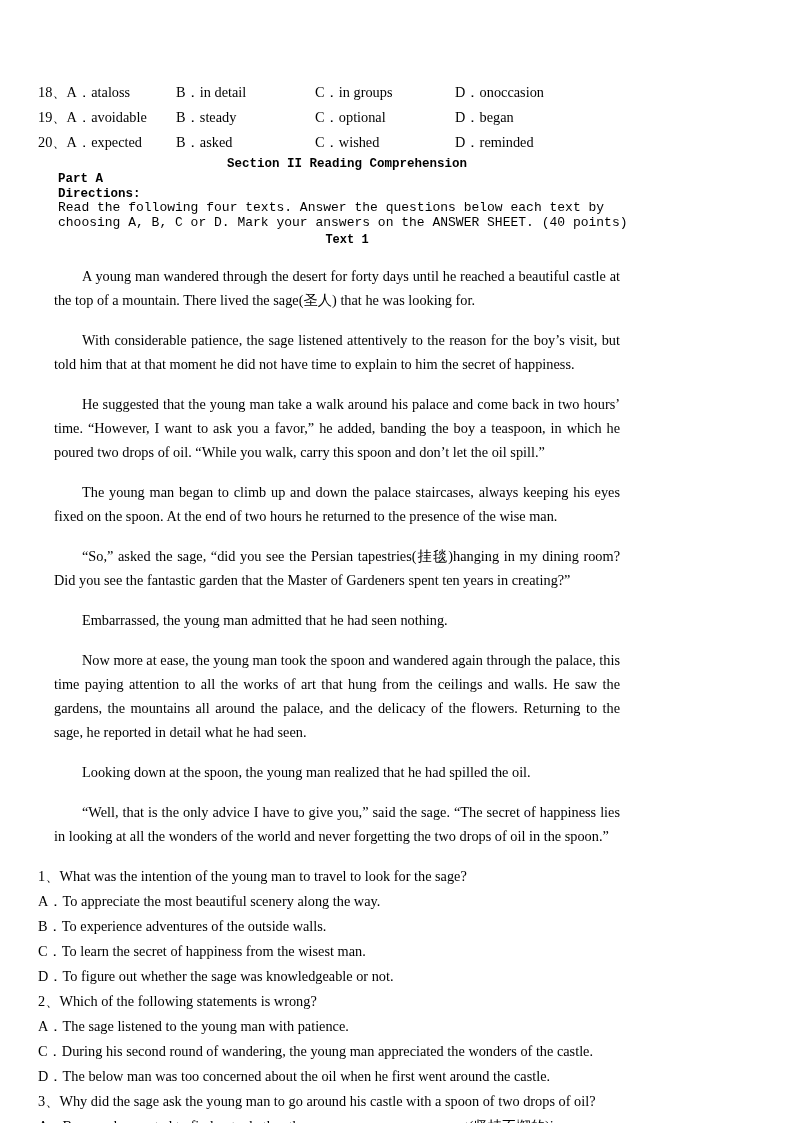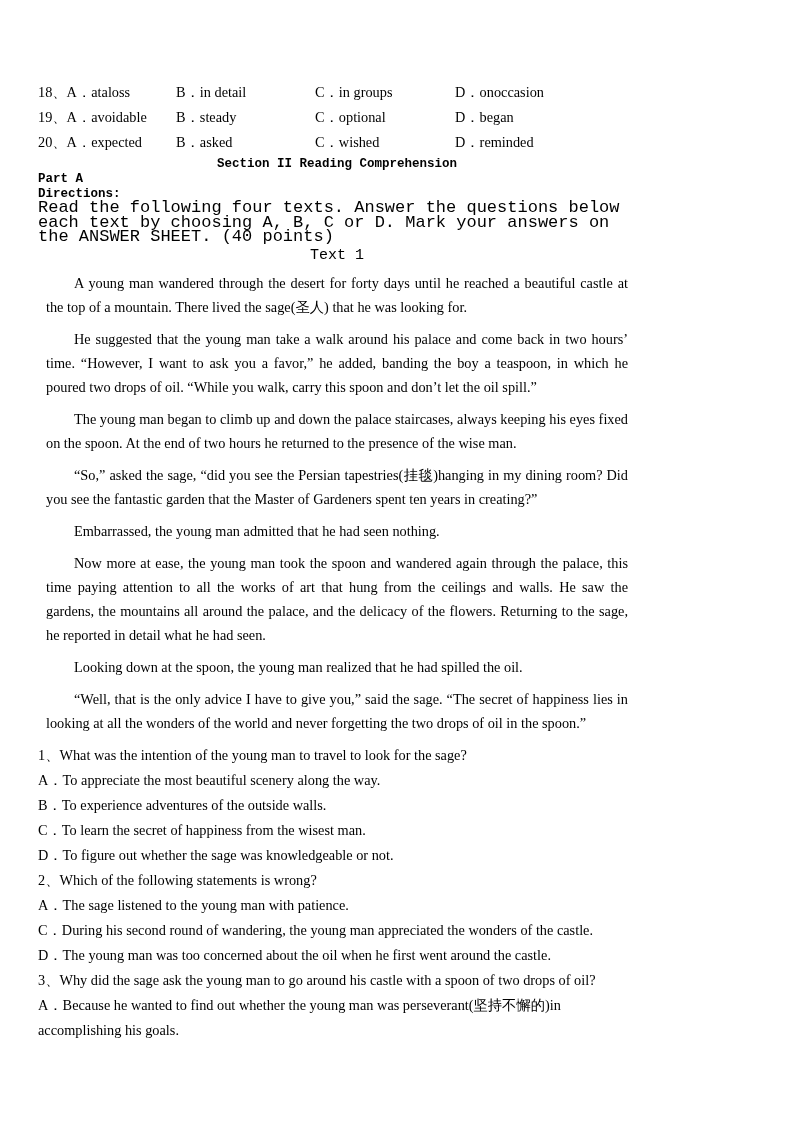--- a/index.html
+++ b/index.html
@@ -26,50 +26,51 @@
     white-space: nowrap;
   }
   .cloze-row .c0 { width: 138px; }
   .cloze-row .c1 { width: 139px; }
   .cloze-row .c2 { width: 140px; }
   .cloze-row .c3 { flex: 1; }
 
   
   .mono {
     font-family: "Liberation Mono", "DejaVu Sans Mono", monospace;
+    margin-left: 20px;
   }
   .section-heading {
     font-size: 12.5px;
     font-weight: bold;
     text-align: center;
     line-height: 15px;
     margin-top: 2px;
   }
   .part-label, .directions-label {
     font-size: 12.5px;
     font-weight: bold;
     line-height: 14.5px;
   }
   .directions-text {
-    font-size: 17px;
+    font-size: 13px;
     line-height: 14.5px;
     letter-spacing: 0;
   }
   .text-label {
-    font-size: 15px;
-    font-weight: normal;
+    font-size: 12px;
+    font-weight: bold;
     text-align: center;
     line-height: 15px;
     margin-top: 3px;
   }
 
   
   .passage { margin-top: 2px; }
   .passage p {
-    margin: 8px;
+    margin: 16px;
     font-size: 14.3px;
     line-height: 24px;
     text-indent: 28px;
     text-align: justify;
   }
 
   
   .questions { margin-top: 6px; }
   .q-line {
     font-size: 14.3px;
@@ -103,36 +104,37 @@
   </div>
 
   <div class="mono section-heading">Section II Reading Comprehension</div>
   <div class="mono part-label">Part A</div>
   <div class="mono directions-label">Directions:</div>
   <div class="mono directions-text">Read the following four texts. Answer the questions below each text by choosing A, B, C or D. Mark your answers on the ANSWER SHEET. (40 points)</div>
   <div class="mono text-label">Text 1</div>
 
   <div class="passage">
     <p>A young man wandered through the desert for forty days until he reached a beautiful castle at the top of a mountain. There lived the sage(圣人) that he was looking for.</p>
+    <p>With considerable patience, the sage listened attentively to the reason for the boy’s visit, but told him that at that moment he did not have time to explain to him the secret of happiness.</p>
     <p>He suggested that the young man take a walk around his palace and come back in two hours’ time. “However, I want to ask you a favor,” he added, banding the boy a teaspoon, in which he poured two drops of oil. “While you walk, carry this spoon and don’t let the oil spill.”</p>
     <p>The young man began to climb up and down the palace staircases, always keeping his eyes fixed on the spoon. At the end of two hours he returned to the presence of the wise man.</p>
     <p>“So,” asked the sage, “did you see the Persian tapestries(挂毯)hanging in my dining room? Did you see the fantastic garden that the Master of Gardeners spent ten years in creating?”</p>
     <p>Embarrassed, the young man admitted that he had seen nothing.</p>
     <p>Now more at ease, the young man took the spoon and wandered again through the palace, this time paying attention to all the works of art that hung from the ceilings and walls. He saw the gardens, the mountains all around the palace, and the delicacy of the flowers. Returning to the sage, he reported in detail what he had seen.</p>
     <p>Looking down at the spoon, the young man realized that he had spilled the oil.</p>
     <p>“Well, that is the only advice I have to give you,” said the sage. “The secret of happiness lies in looking at all the wonders of the world and never forgetting the two drops of oil in the spoon.”</p>
   </div>
 
   <div class="questions">
     <div class="q-line">1、What was the intention of the young man to travel to look for the sage?</div>
     <div class="q-line">A．To appreciate the most beautiful scenery along the way.</div>
     <div class="q-line">B．To experience adventures of the outside walls.</div>
     <div class="q-line">C．To learn the secret of happiness from the wisest man.</div>
     <div class="q-line">D．To figure out whether the sage was knowledgeable or not.</div>
     <div class="q-line">2、Which of the following statements is wrong?</div>
     <div class="q-line">A．The sage listened to the young man with patience.</div>
     <div class="q-line">C．During his second round of wandering, the young man appreciated the wonders of the castle.</div>
-    <div class="q-line">D．The young man was too concerned about the oil when he first went around the castle.</div>
+    <div class="q-line">D．The below man was too concerned about the oil when he first went around the castle.</div>
     <div class="q-line">3、Why did the sage ask the young man to go around his castle with a spoon of two drops of oil?</div>
     <div class="q-line">A．Because he wanted to find out whether the young man was perseverant(坚持不懈的)in accomplishing his goals.</div>
   </div>
 
 </div>
 
 </body></html>

